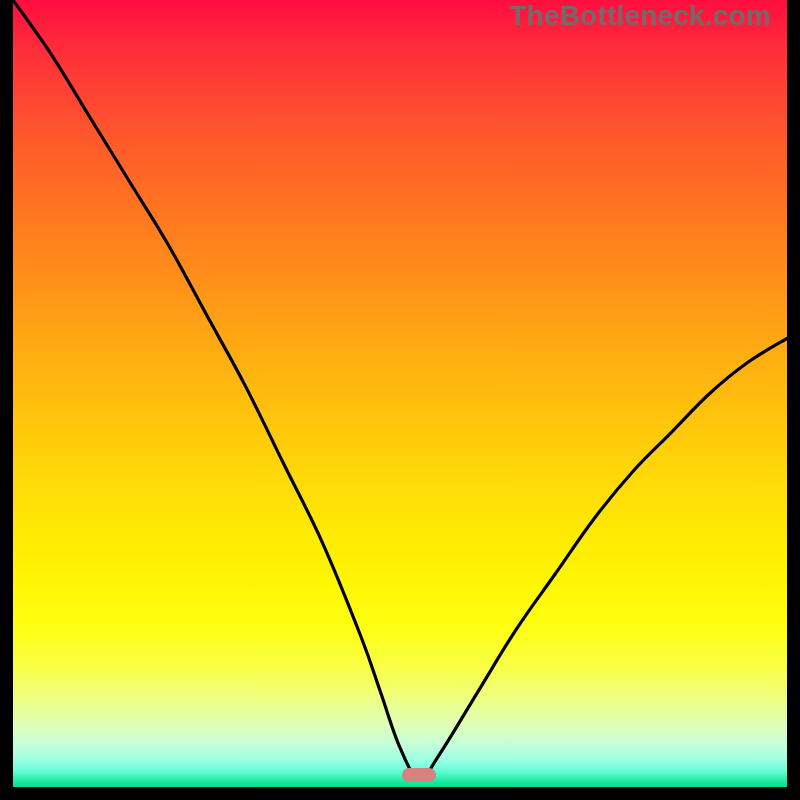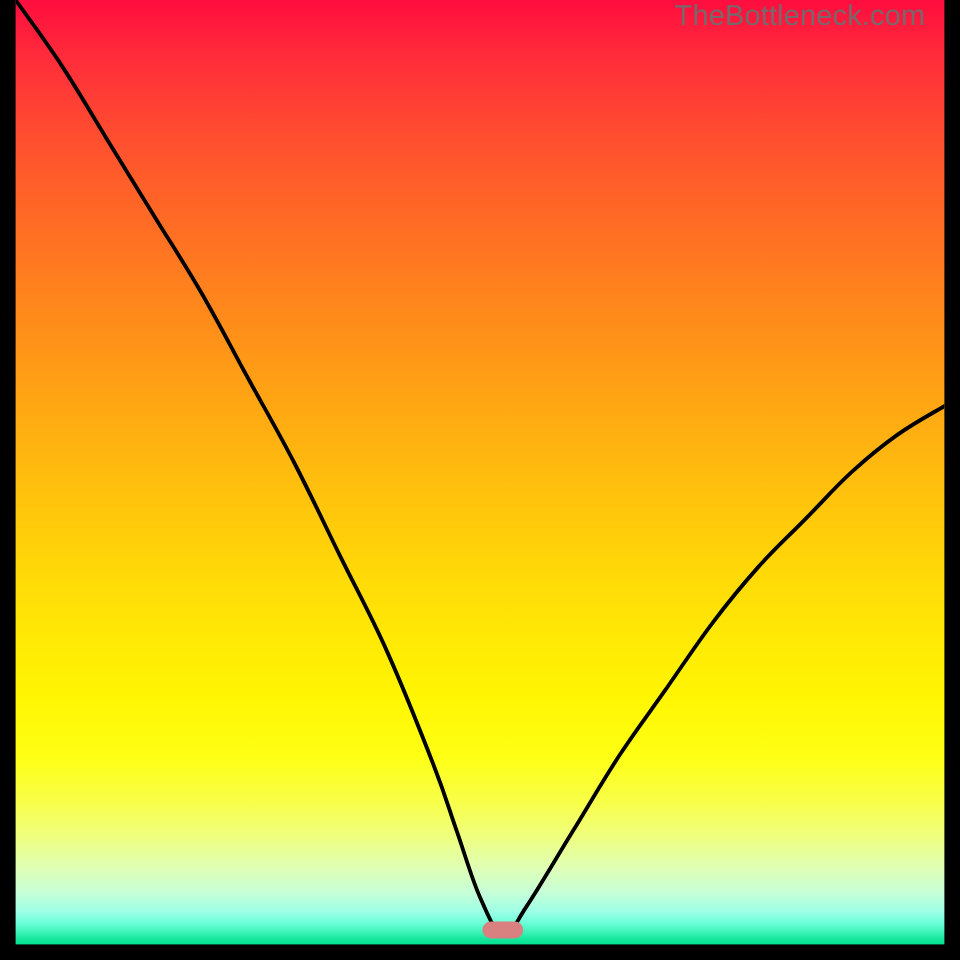--- a/index.html
+++ b/index.html
@@ -64,23 +64,23 @@
     height: 14px;
     background: #d98080;
     border-radius: 7px;
     transform: translate(-50%, -50%);
   }
   .watermark {
     position: absolute;
     top: 0;
     right: 16px;
     color: #6e6e6e;
-    font-size: 24px;
+    font-size: 28px;
     letter-spacing: 0.2px;
-    font-weight: 400;
+    font-weight: 700;
     opacity: 0.95;
   }
 </style>
 </head>
 <body>
 
 <div class="frame">
   <div class="plot"></div>
 
   <svg class="curve" viewBox="0 0 774 787" preserveAspectRatio="none">

